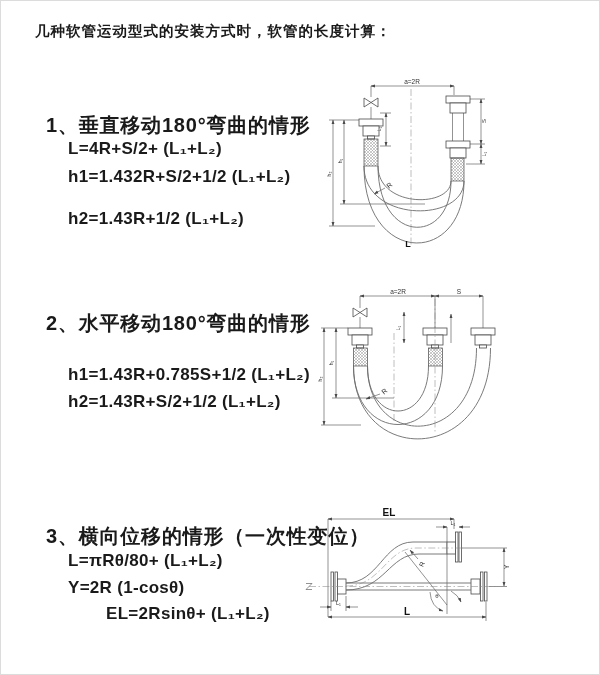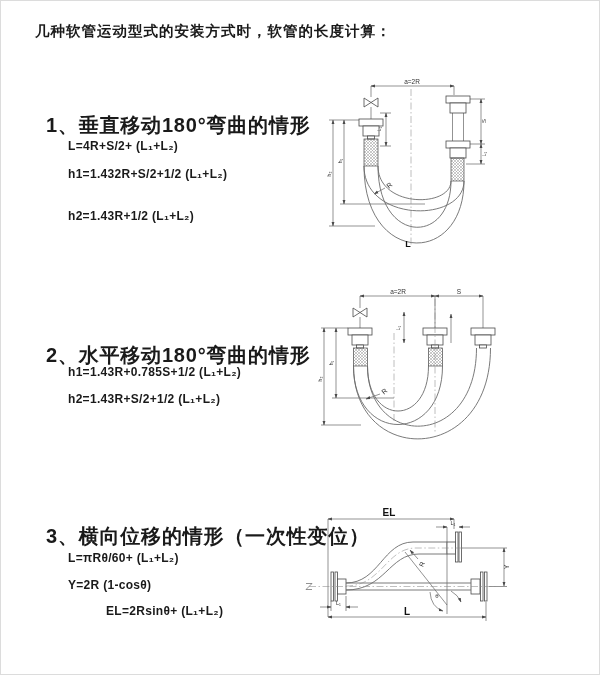--- a/index.html
+++ b/index.html
@@ -3,21 +3,21 @@
 <meta charset="utf-8">
 <style>
   html,body{margin:0;padding:0;background:#f4f4f4;}
   .page{
     position:relative;width:600px;height:675px;background:#ffffff;
     border:1px solid #dcdcdc;box-sizing:border-box;overflow:hidden;
     font-family:"Liberation Sans","DejaVu Sans",sans-serif;color:#1a1a1a;
   }
   .title{position:absolute;left:34px;top:21px;font-size:14.5px;font-weight:bold;letter-spacing:1px;}
   .heading{position:absolute;left:45px;font-size:20px;font-weight:bold;letter-spacing:0.8px;}
-  .formula{position:absolute;left:67px;font-size:12px;font-weight:bold;letter-spacing:0.3px;}
+  .formula{position:absolute;left:67px;font-size:17px;font-weight:bold;letter-spacing:0.3px;}
   .diagram{position:absolute;}
   
   .dim{stroke:#4a4a4a;stroke-width:0.6;fill:none;}
   .hose{stroke:#6b6b6b;stroke-width:0.9;fill:none;}
   .fit{stroke:#4a4a4a;stroke-width:0.8;fill:#ffffff;}
   .braid{stroke:#4a4a4a;stroke-width:0.7;}
   .center{stroke:#8a8a8a;stroke-width:0.55;fill:none;stroke-dasharray:7 2.5 1.5 2.5;}
   .dimtxt{fill:#333;font-family:"Liberation Sans","DejaVu Sans",sans-serif;}
 </style>
 </head>
@@ -25,26 +25,26 @@
 
 <div class="page">
 
   <div class="title">几种软管运动型式的安装方式时，软管的长度计算：</div>
 
   <div class="heading" style="top:111px;">1、垂直移动180°弯曲的情形</div>
   <div class="formula" style="top:138px;">L=4R+S/2+ (L₁+L₂)</div>
   <div class="formula" style="top:166px;">h1=1.432R+S/2+1/2 (L₁+L₂)</div>
   <div class="formula" style="top:208px;">h2=1.43R+1/2 (L₁+L₂)</div>
 
-  <div class="heading" style="top:309px;margin-top:32px;">2、水平移动180°弯曲的情形</div>
+  <div class="heading" style="top:309px;">2、水平移动180°弯曲的情形</div>
   <div class="formula" style="top:364px;">h1=1.43R+0.785S+1/2 (L₁+L₂)</div>
   <div class="formula" style="top:391px;">h2=1.43R+S/2+1/2 (L₁+L₂)</div>
 
   <div class="heading" style="top:522px;text-align:center;">3、横向位移的情形（一次性变位）</div>
-  <div class="formula" style="top:550px;">L=πRθ/60+ (L₁+L₂)</div>
+  <div class="formula" style="top:550px;">L=πRθ/80+ (L₁+L₂)</div>
   <div class="formula" style="top:577px;">Y=2R (1-cosθ)</div>
   <div class="formula" style="top:603px;margin-left:38px;">EL=2Rsinθ+ (L₁+L₂)</div>
 
   <svg class="diagram" style="left:310px;top:70px;" width="280" height="190" viewBox="0 0 280 190">
     <defs>
       <marker id="a1" viewBox="0 0 10 10" refX="9" refY="5" markerWidth="8" markerHeight="8" orient="auto-start-reverse">
         <path d="M0,1.8 L10,5 L0,8.2 Z" fill="#4a4a4a"></path>
       </marker>
       <pattern id="p1" width="3" height="3" patternUnits="userSpaceOnUse">
         <path d="M0,3 L3,0 M0,0 L3,3" stroke="#8a8a8a" stroke-width="0.45"></path>

